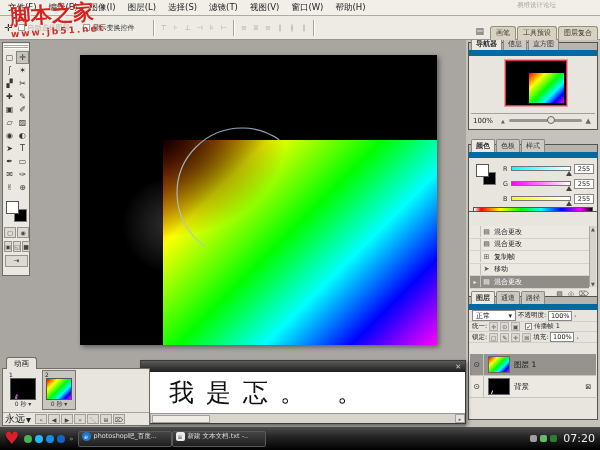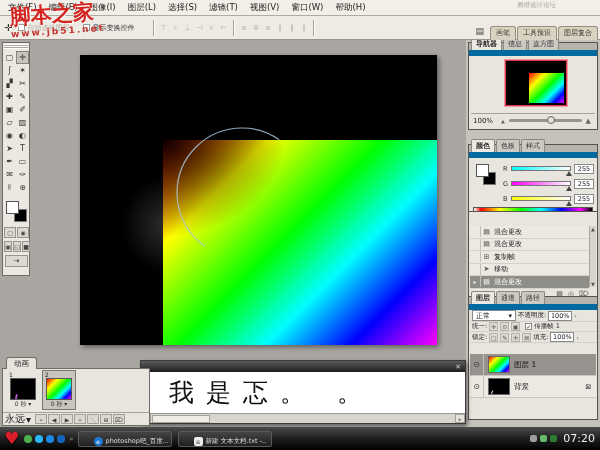--- a/index.html
+++ b/index.html
@@ -124,21 +124,21 @@
 .note-scroll{height:10px;background:#d8d5ce;border-top:1px solid #999;display:flex;align-items:center}
 .ns-arrow{width:10px;height:9px;border:1px solid #a5a29b;background:#e6e3dc;font-size:5px;display:flex;align-items:center;justify-content:center;color:#555}
 .ns-thumb{width:58px;height:8px;background:#efece5;border:1px solid #a5a29b;margin-left:1px}
 .ns-sp{flex:1}
 
 .taskbar{position:absolute;left:0;top:427px;width:600px;height:23px;background:linear-gradient(#4c4c4c,#232323 45%,#000);display:flex;align-items:center;z-index:10}
 .heart{font-size:17px;color:#d81f2a;margin:0 5px 0 4px;text-shadow:0 1px 2px #000;line-height:1}
 .ql{display:flex;gap:3px;align-items:center}
 .qlico{width:8px;height:8px;border-radius:50%}
 .chev{color:#999;font-size:7px;margin:0 4px}
-.tbtn{width:94px;height:16px;background:linear-gradient(#454545,#1f1f1f);border:1px solid #5a5a5a;border-radius:2px;margin-right:6px;display:flex;align-items:flex-end;gap:3px;padding:0 15px;color:#ddd;font-size:6.5px;white-space:nowrap;overflow:hidden}
+.tbtn{width:94px;height:16px;background:linear-gradient(#454545,#1f1f1f);border:1px solid #5a5a5a;border-radius:2px;margin-right:0;display:flex;align-items:flex-start;gap:3px;padding:0 3px;color:#ddd;font-size:6.5px;white-space:nowrap;overflow:hidden}
 .tb-ico{width:9px;height:9px;border-radius:2px;font-size:6px;display:flex;align-items:center;justify-content:center;color:#fff;flex:none}
 .tbtn[data-icon=ie] .tb-ico{background:#1e78d0;border-radius:50%;font-style:italic}
 .tbtn[data-icon=photoshop] .tb-ico{background:#0b1f33;border:1px solid #5588bb;color:#9cc6ee;font-size:5px}
 .tbtn[data-icon=notepad] .tb-ico{background:#ececec;color:#444}
 .tray{margin-left:auto;display:flex;align-items:center;gap:3px;padding-right:5px}
 .trico{width:7px;height:7px;border-radius:2px}
 .clock{color:#eee;font-size:11px;margin-left:3px}
 </style>
 </head>
 <body>

